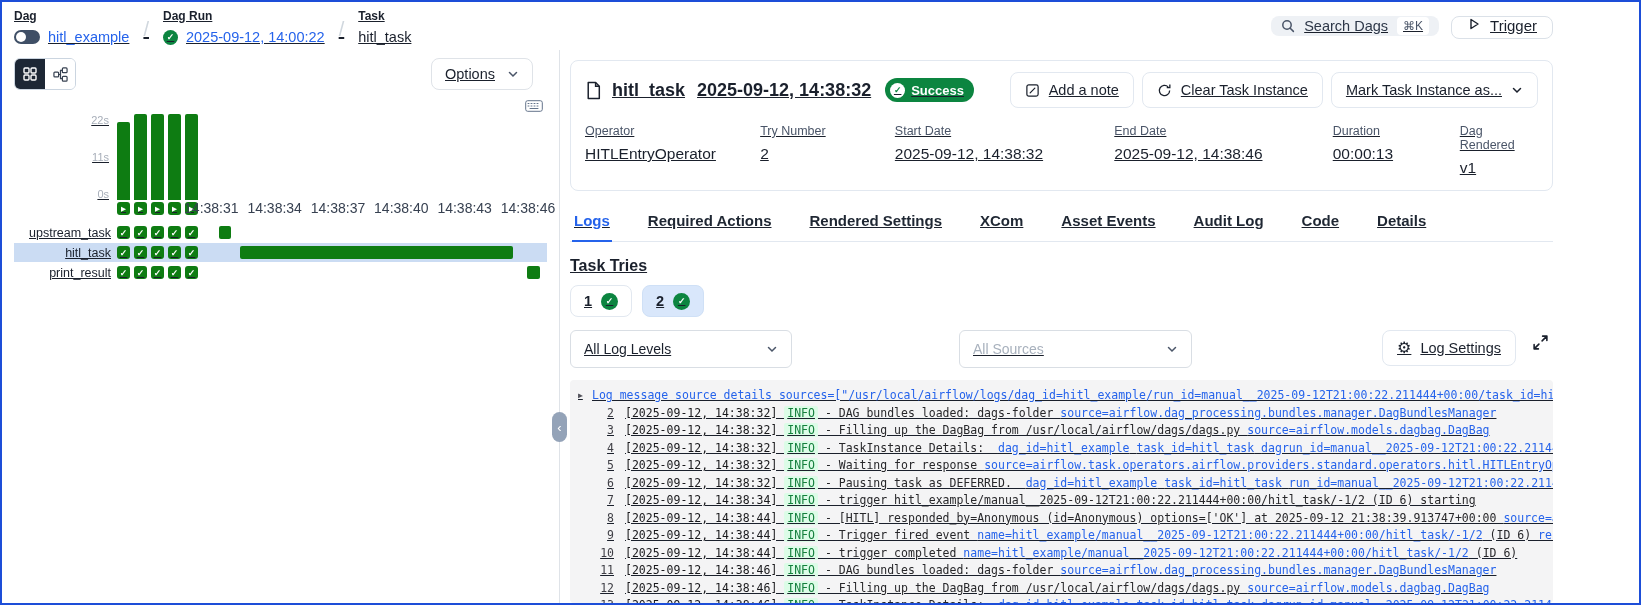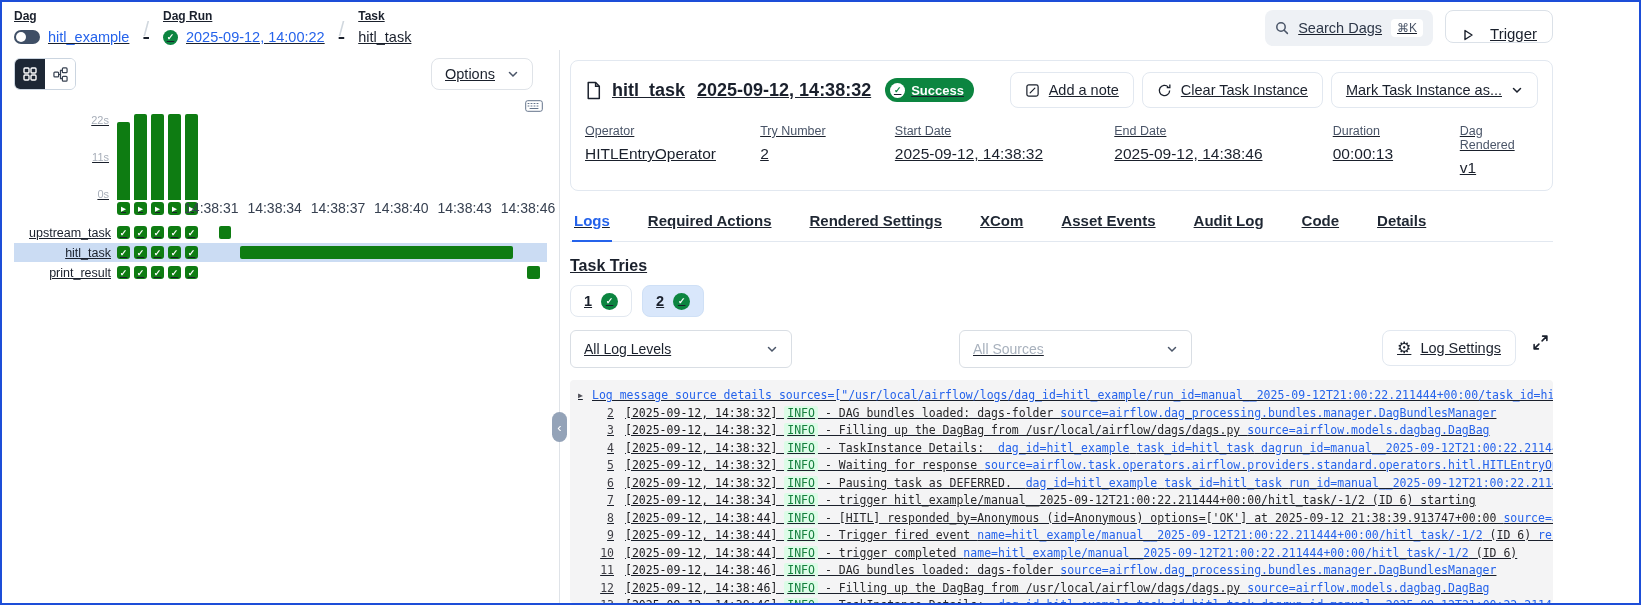--- a/index.html
+++ b/index.html
@@ -11,23 +11,23 @@
   .bc { display:flex; flex-direction:column; }
   .bc-label { font-size:12px; font-weight:700; color:#1a202c; margin-bottom:5px; }
   .bc-row { display:flex; align-items:center; gap:8px; font-size:14.5px; height:18px; }
   .link { color:#2563eb; cursor:pointer; text-decoration:none; }
   .sep { align-self:center; margin:4px 14px 0 14px; font-size:20px; color:#d0d7de; font-weight:300; }
   .toggle { width:26px; height:14px; background:#3f4f66; border-radius:7px; position:relative; cursor:pointer; flex:none; }
   .toggle .knob { position:absolute; left:2px; top:2px; width:10px; height:10px; border-radius:50%; background:#fff; }
   .check-circle { display:inline-flex; width:16px; height:16px; border-radius:50%; background:#0c8540; color:#fff; font-size:9px; font-weight:700; align-items:center; justify-content:center; flex:none; }
   .check-circle.sm { width:15px; height:15px; }
   .topbar-actions { margin-left:auto; display:flex; gap:12px; align-self:center; }
-  .search-btn { display:flex; align-items:center; gap:9px; height:36px; padding:10px 10px; background:#eef1f5; border:none; border-radius:8px; font-size:14.5px; color:#2d3748; cursor:pointer; font-family:inherit; }
+  .search-btn { display:flex; align-items:center; gap:9px; height:20px; padding:10px 10px; background:#eef1f5; border:none; border-radius:8px; font-size:14.5px; color:#2d3748; cursor:pointer; font-family:inherit; }
   .kbd { background:#fff; border-radius:4px; padding:2px 6px; font-size:12px; color:#4a5568; font-family:inherit; }
-  .trigger-btn { display:flex; align-items:flex-end; gap:15px; height:33px; padding:0 15px; background:#fff; border:1px solid #dbe1e8; border-radius:8px; font-size:15px; font-weight:500; color:#1a202c; cursor:pointer; font-family:inherit; }
+  .trigger-btn { display:flex; align-items:flex-start; gap:9px; height:23px; padding:0 15px; background:#fff; border:1px solid #dbe1e8; border-radius:8px; font-size:15px; font-weight:500; color:#1a202c; cursor:pointer; font-family:inherit; }
 
   
   .main { display:flex; flex:1; min-height:0; }
   .left { width:558px; flex:none; border-right:1px solid #dfe3e8; position:relative; padding:8px 12px 0 12px; }
   .right { flex:1; min-width:0; padding:10px 86px 0 10px; display:flex; flex-direction:column; }
 
   
   .left-top { display:flex; align-items:flex-start; justify-content:space-between; }
   .view-toggle { display:inline-flex; border:1px solid #cbd5e0; border-radius:6px; overflow:hidden; }
   .vt-btn { width:30px; height:30px; display:flex; align-items:center; justify-content:center; background:#fff; border:none; cursor:pointer; }

